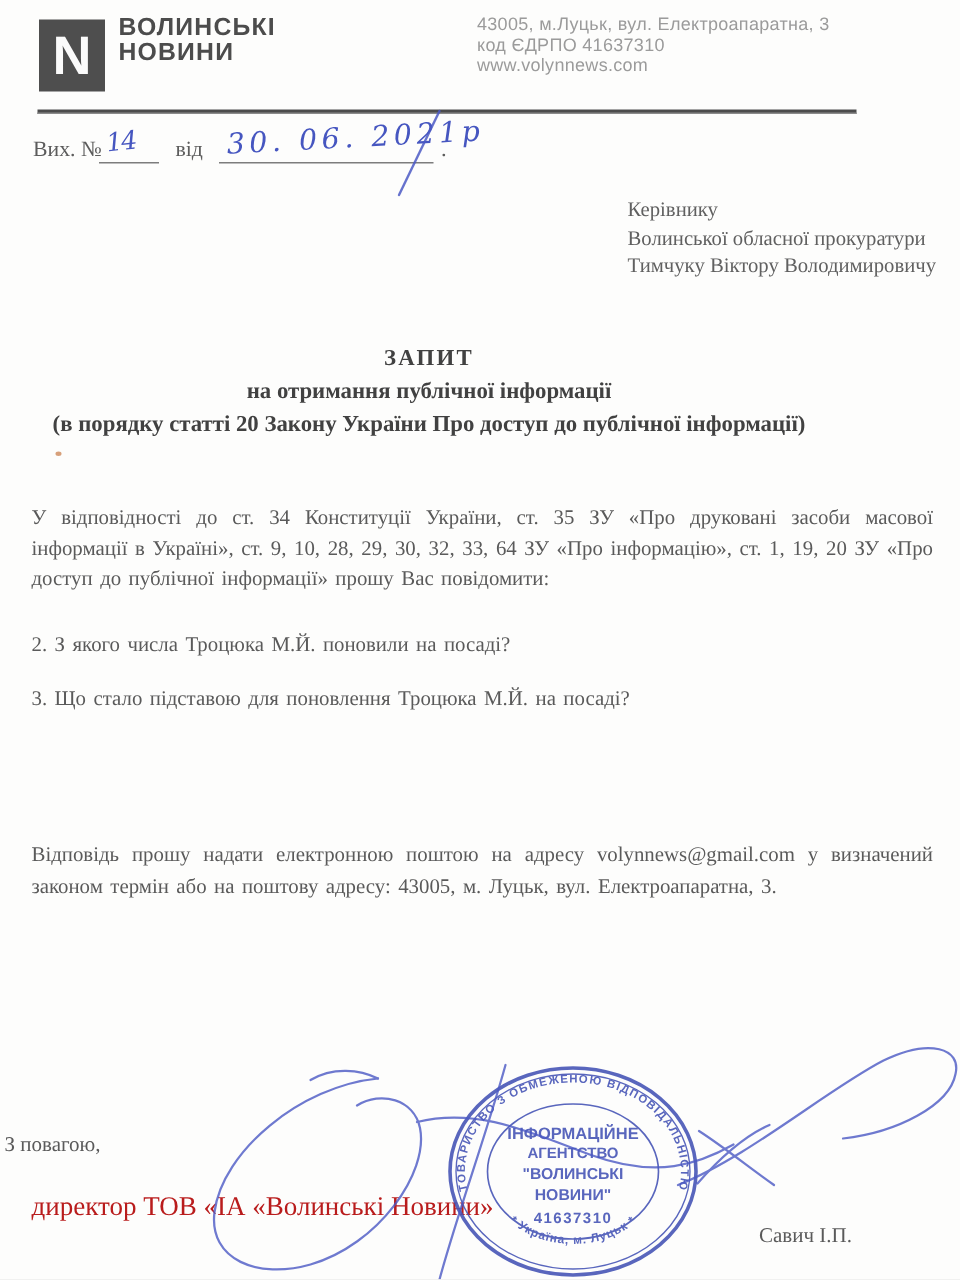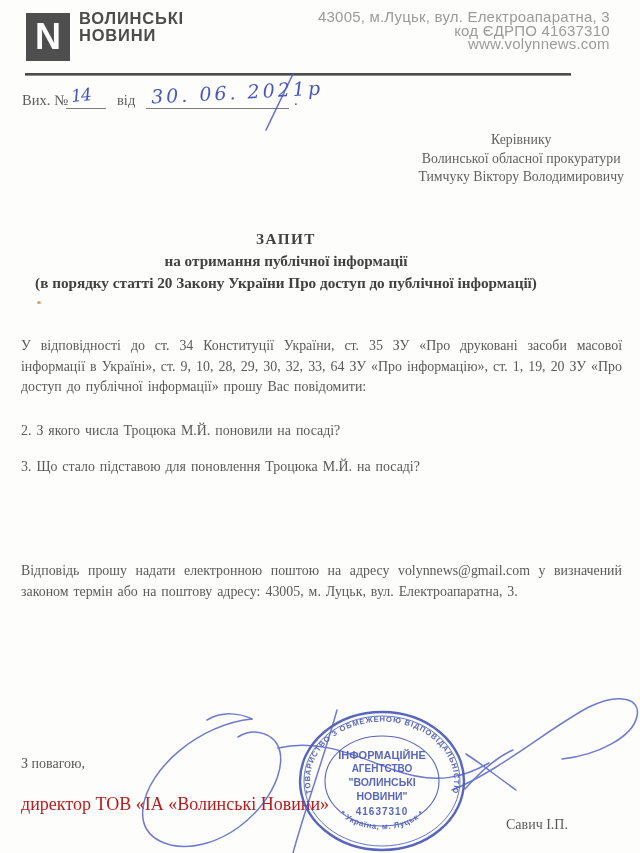--- a/index.html
+++ b/index.html
@@ -9,46 +9,46 @@
     font-family:"Liberation Serif", serif;color:#575757;
   }
   .abs{position:absolute;}
   
   .logo-box{left:26px;top:13px;width:44px;height:48px;background:#4e4e4e;
     display:flex;align-items:center;justify-content:center;}
   .logo-n{color:#fbfbfb;font-family:"Liberation Sans",sans-serif;font-weight:bold;font-size:36px;line-height:1;}
   .logo-word{left:79px;top:10px;font-family:"Liberation Sans",sans-serif;
     font-weight:bold;font-size:16.5px;line-height:17px;letter-spacing:.8px;color:#4c4c4c;}
   .contact{left:318px;top:10px;font-family:"Liberation Sans",sans-serif;
-    font-size:15px;line-height:13.5px;color:#9b9b9b;letter-spacing:.2px;text-align:right;}
+    font-size:12px;line-height:13.5px;color:#9b9b9b;letter-spacing:.2px;}
   .rule{left:25px;top:73px;width:546px;height:3px;background:#4c4c4c;border-bottom:1px solid #8b8b8b;box-sizing:border-box;}
   
   .ref-prefix{left:22px;top:92px;font-size:14.5px;color:#5c5c5c;}
   .ref-mid{left:117px;top:92px;font-size:14.5px;color:#5c5c5c;}
   .hw{font-family:"DejaVu Serif",serif;font-style:italic;color:#4656c0;}
   .ref-num{left:71px;top:85px;font-size:17px;transform:rotate(-6deg);letter-spacing:-1px;}
   .ref-date{left:151px;top:81px;font-size:19px;letter-spacing:3px;transform:rotate(-3deg);}
   .ref-u1{left:66px;top:108px;width:40px;height:1px;background:#7d7d7d;}
   .ref-u2{left:146px;top:108px;width:143px;height:1px;background:#7d7d7d;}
   .ref-period{left:294px;top:92px;font-size:15px;color:#5c5c5c;}
   
-  .addressee{right:16px;top:131px;text-align:center;font-size:13.8px;line-height:18.5px;color:#606060;}
+  .addressee{right:16px;top:131px;text-align:left;font-size:13.8px;line-height:18.5px;color:#606060;}
   
   .title{left:0;top:228px;width:572px;text-align:center;font-weight:bold;color:#414141;
     font-size:15.2px;line-height:22px;}
   .title .t1{letter-spacing:1.5px;}
   
   .para{text-align:justify;font-size:13.9px;line-height:20.5px;color:#5a5a5a;word-spacing:1.5px;}
   .intro{left:21px;top:336px;width:601px;}
   .questions{left:21px;top:421px;width:601px;}
   .questions p{margin:0 0 15px 0;}
   .questions p + p{margin-bottom:8px;}
   .closing{left:21px;top:561px;width:601px;}
   
-  .sig-greeting{left:21px;top:756px;font-size:14px;color:#5a5a5a;}
+  .sig-greeting{left:3px;top:756px;font-size:14px;color:#5a5a5a;}
   .sig-position{left:21px;top:794px;font-size:18px;color:#b91c1c;}
   .sig-name{left:506px;top:779px;font-size:14px;color:#5a5a5a;margin-top:38px;}
   
   .ink-overlay{left:0;top:0;width:640px;height:853px;pointer-events:none;}
   .speck{left:37px;top:301px;width:4px;height:3px;background:#c9804f;border-radius:50%;opacity:.75;}
 </style>
 </head>
 <body>
 
 <div class="page">

